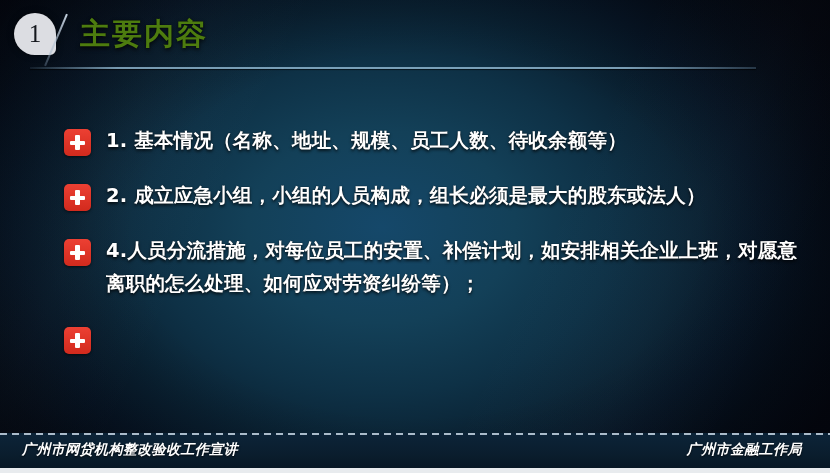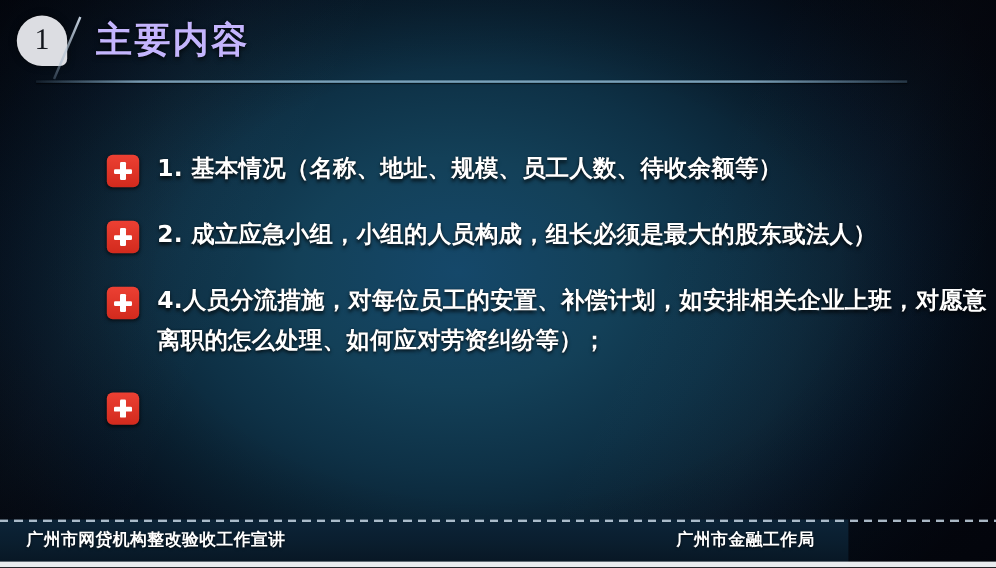--- a/index.html
+++ b/index.html
@@ -96,21 +96,21 @@
     height: 56px;
     background: linear-gradient(to bottom, rgba(205,218,232,.95), rgba(120,145,170,.35));
     transform: rotate(23deg);
     transform-origin: 50% 50%;
   }
 
   #slide-title {
     position: absolute;
     left: 80px;
     top: 13px;
-    color: #c4b5fd;
+    color: #4d7c0f;
     font-size: 30px;
     font-weight: bold;
     letter-spacing: 2px;
     line-height: 42px;
     text-shadow: 0 2px 4px rgba(0,0,0,.75), 0 0 1px rgba(0,0,0,.9);
     white-space: nowrap;
   }
 
   #title-rule {
     position: absolute;
@@ -133,21 +133,20 @@
     top: 124px;
     width: 830px;
   }
 
   .bullet-row {
     position: relative;
     display: flex;
     align-items: flex-start;
     padding-left: 64px;
     margin-bottom: 22px;
-    margin-left: 25px;
   }
 
   .plus-icon {
     position: relative;
     flex: 0 0 auto;
     width: 27px;
     height: 27px;
     margin-top: 5px;
     background: linear-gradient(to bottom, #ec4033 0%, #d22a1d 100%);
     border-radius: 5px;
@@ -182,23 +181,24 @@
     letter-spacing: 0.2px;
     text-shadow: 0 2px 3px rgba(0,0,0,.7), 0 0 1px rgba(0,0,0,.85);
     max-width: 705px;
   }
 
   
   #footer {
     position: absolute;
     left: 0;
     bottom: 0;
-    width: 707px;
+    width: 830px;
     height: 40px;
     background: linear-gradient(to bottom, #0c2438 0%, #0a1d2d 55%, #071522 100%);
+    font-style: italic;
   }
   #footer-dash {
     position: absolute;
     left: 0; top: 0;
     width: 830px;
     height: 2px;
     background-image: repeating-linear-gradient(
       to right,
       rgba(198,214,228,.85) 0px,
       rgba(198,214,228,.85) 7px,

